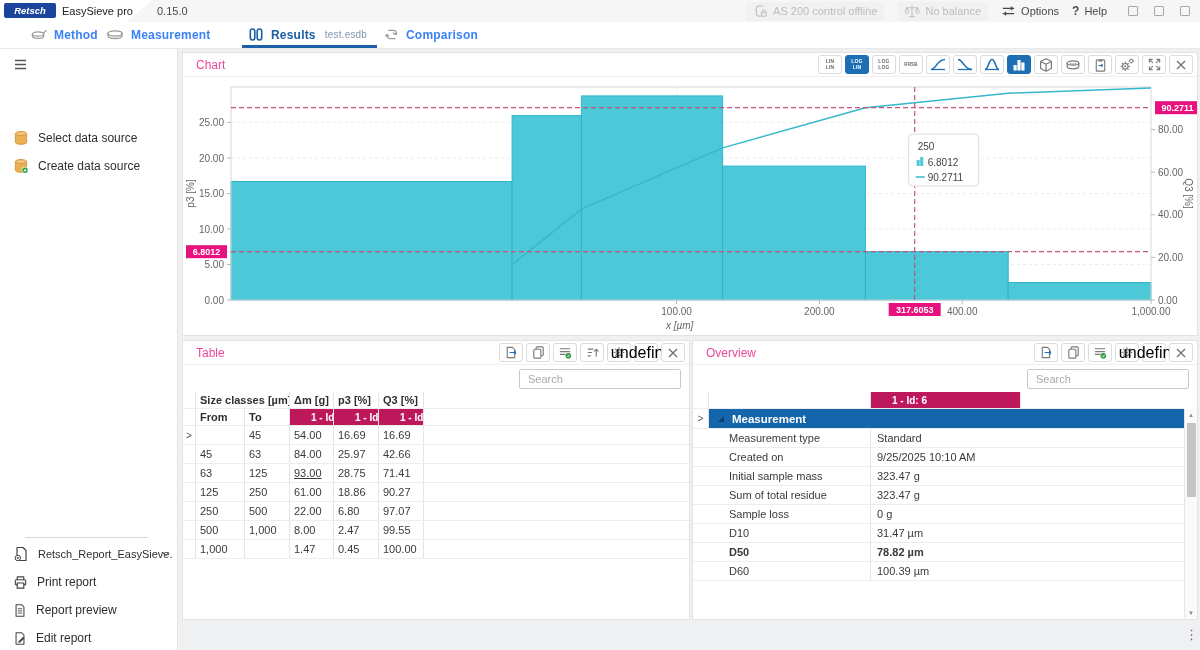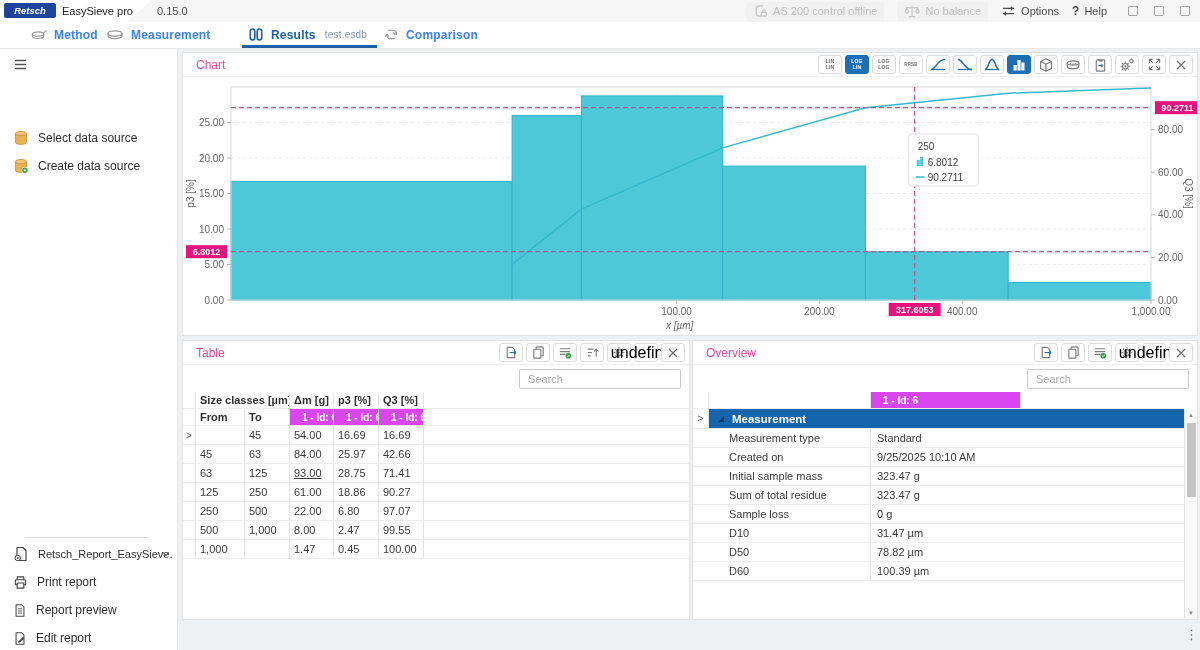--- a/index.html
+++ b/index.html
@@ -55,22 +55,22 @@
   .search{position:absolute;right:8px;top:4px;width:162px;height:20px;border:1px solid #c9c9c9;border-radius:2px;
           font-size:11px;padding:0 8px;color:#333;box-sizing:border-box;font-family:inherit;background:#fff}
   .search::placeholder{color:#a9a9a9}
   .grid{position:absolute;left:0;top:51px;right:0}
   .trow{display:flex;border-bottom:1px solid #ededed;box-sizing:border-box;background:#fff}
   .tc{box-sizing:border-box;border-right:1px solid #e4e4e4;padding:0 4px;display:flex;align-items:center;
       font-size:11px;color:#3a3a3a;overflow:hidden;white-space:nowrap;flex-shrink:0}
   .tc.hdr{font-weight:600;color:#2f2f2f}
   .tc.last{flex:1 1 auto;border-right:none}
   .tc.nopad{padding:0}
-  .chipcell{background:#d946ef;color:#fff;font-size:10px;font-weight:700;width:100%;height:100%;
-            display:flex;align-items:center;padding-left:12px;box-sizing:border-box}
+  .chipcell{background:#be185d;color:#fff;font-size:10px;font-weight:700;width:100%;height:100%;
+            display:flex;align-items:center;padding-left:21px;box-sizing:border-box}
   .rowind{justify-content:center;color:#555;font-size:10px;padding:0}
   .grow{background:#1565ad;color:#fff;font-weight:700;font-size:11.5px;display:flex;align-items:center;
         flex:1 1 auto;gap:8px;padding-left:9px}
   .gtri{width:0;height:0;border-left:6px solid transparent;border-bottom:6px solid #0d3f6e}
   .vscroll{position:absolute;right:0;top:68px;bottom:1px;width:13px;border-left:1px solid #e4e4e4;
            background:#fafafa;box-sizing:border-box}
   .varrow{position:absolute;left:0;width:12px;height:11px;display:flex;align-items:center;justify-content:center;
           font-size:6px;color:#8a8a8a}
   .vthumb{position:absolute;left:2px;top:14px;width:9px;height:74px;background:#c4c4c4;border-radius:1px}
   .bottom-dots{position:absolute;left:1185px;top:627px;font-size:13px;color:#666}
@@ -670,21 +670,21 @@
       <div class="trow" style="height: 19px;">
         <div class="tc" style="width: 16px; border-right: none;"></div>
         <div class="tc" style="width: 162px; padding-left: 20px; border-right: 1px solid rgb(228, 228, 228);">Sample loss</div>
         <div class="tc last" style="padding-left: 6px;">0 g</div>
       </div>
       <div class="trow" style="height: 19px;">
         <div class="tc" style="width: 16px; border-right: none;"></div>
         <div class="tc" style="width: 162px; padding-left: 20px; border-right: 1px solid rgb(228, 228, 228);">D10</div>
         <div class="tc last" style="padding-left: 6px;">31.47 µm</div>
       </div>
-      <div class="trow" style="height: 19px;">
+      <div class="trow" style="height: 19px; font-weight: bold;">
         <div class="tc" style="width: 16px; border-right: none;"></div>
         <div class="tc" style="width: 162px; padding-left: 20px; border-right: 1px solid rgb(228, 228, 228);">D50</div>
         <div class="tc last" style="padding-left: 6px;">78.82 µm</div>
       </div>
       <div class="trow" style="height: 19px;">
         <div class="tc" style="width: 16px; border-right: none;"></div>
         <div class="tc" style="width: 162px; padding-left: 20px; border-right: 1px solid rgb(228, 228, 228);">D60</div>
         <div class="tc last" style="padding-left: 6px;">100.39 µm</div>
       </div>
     </div>

